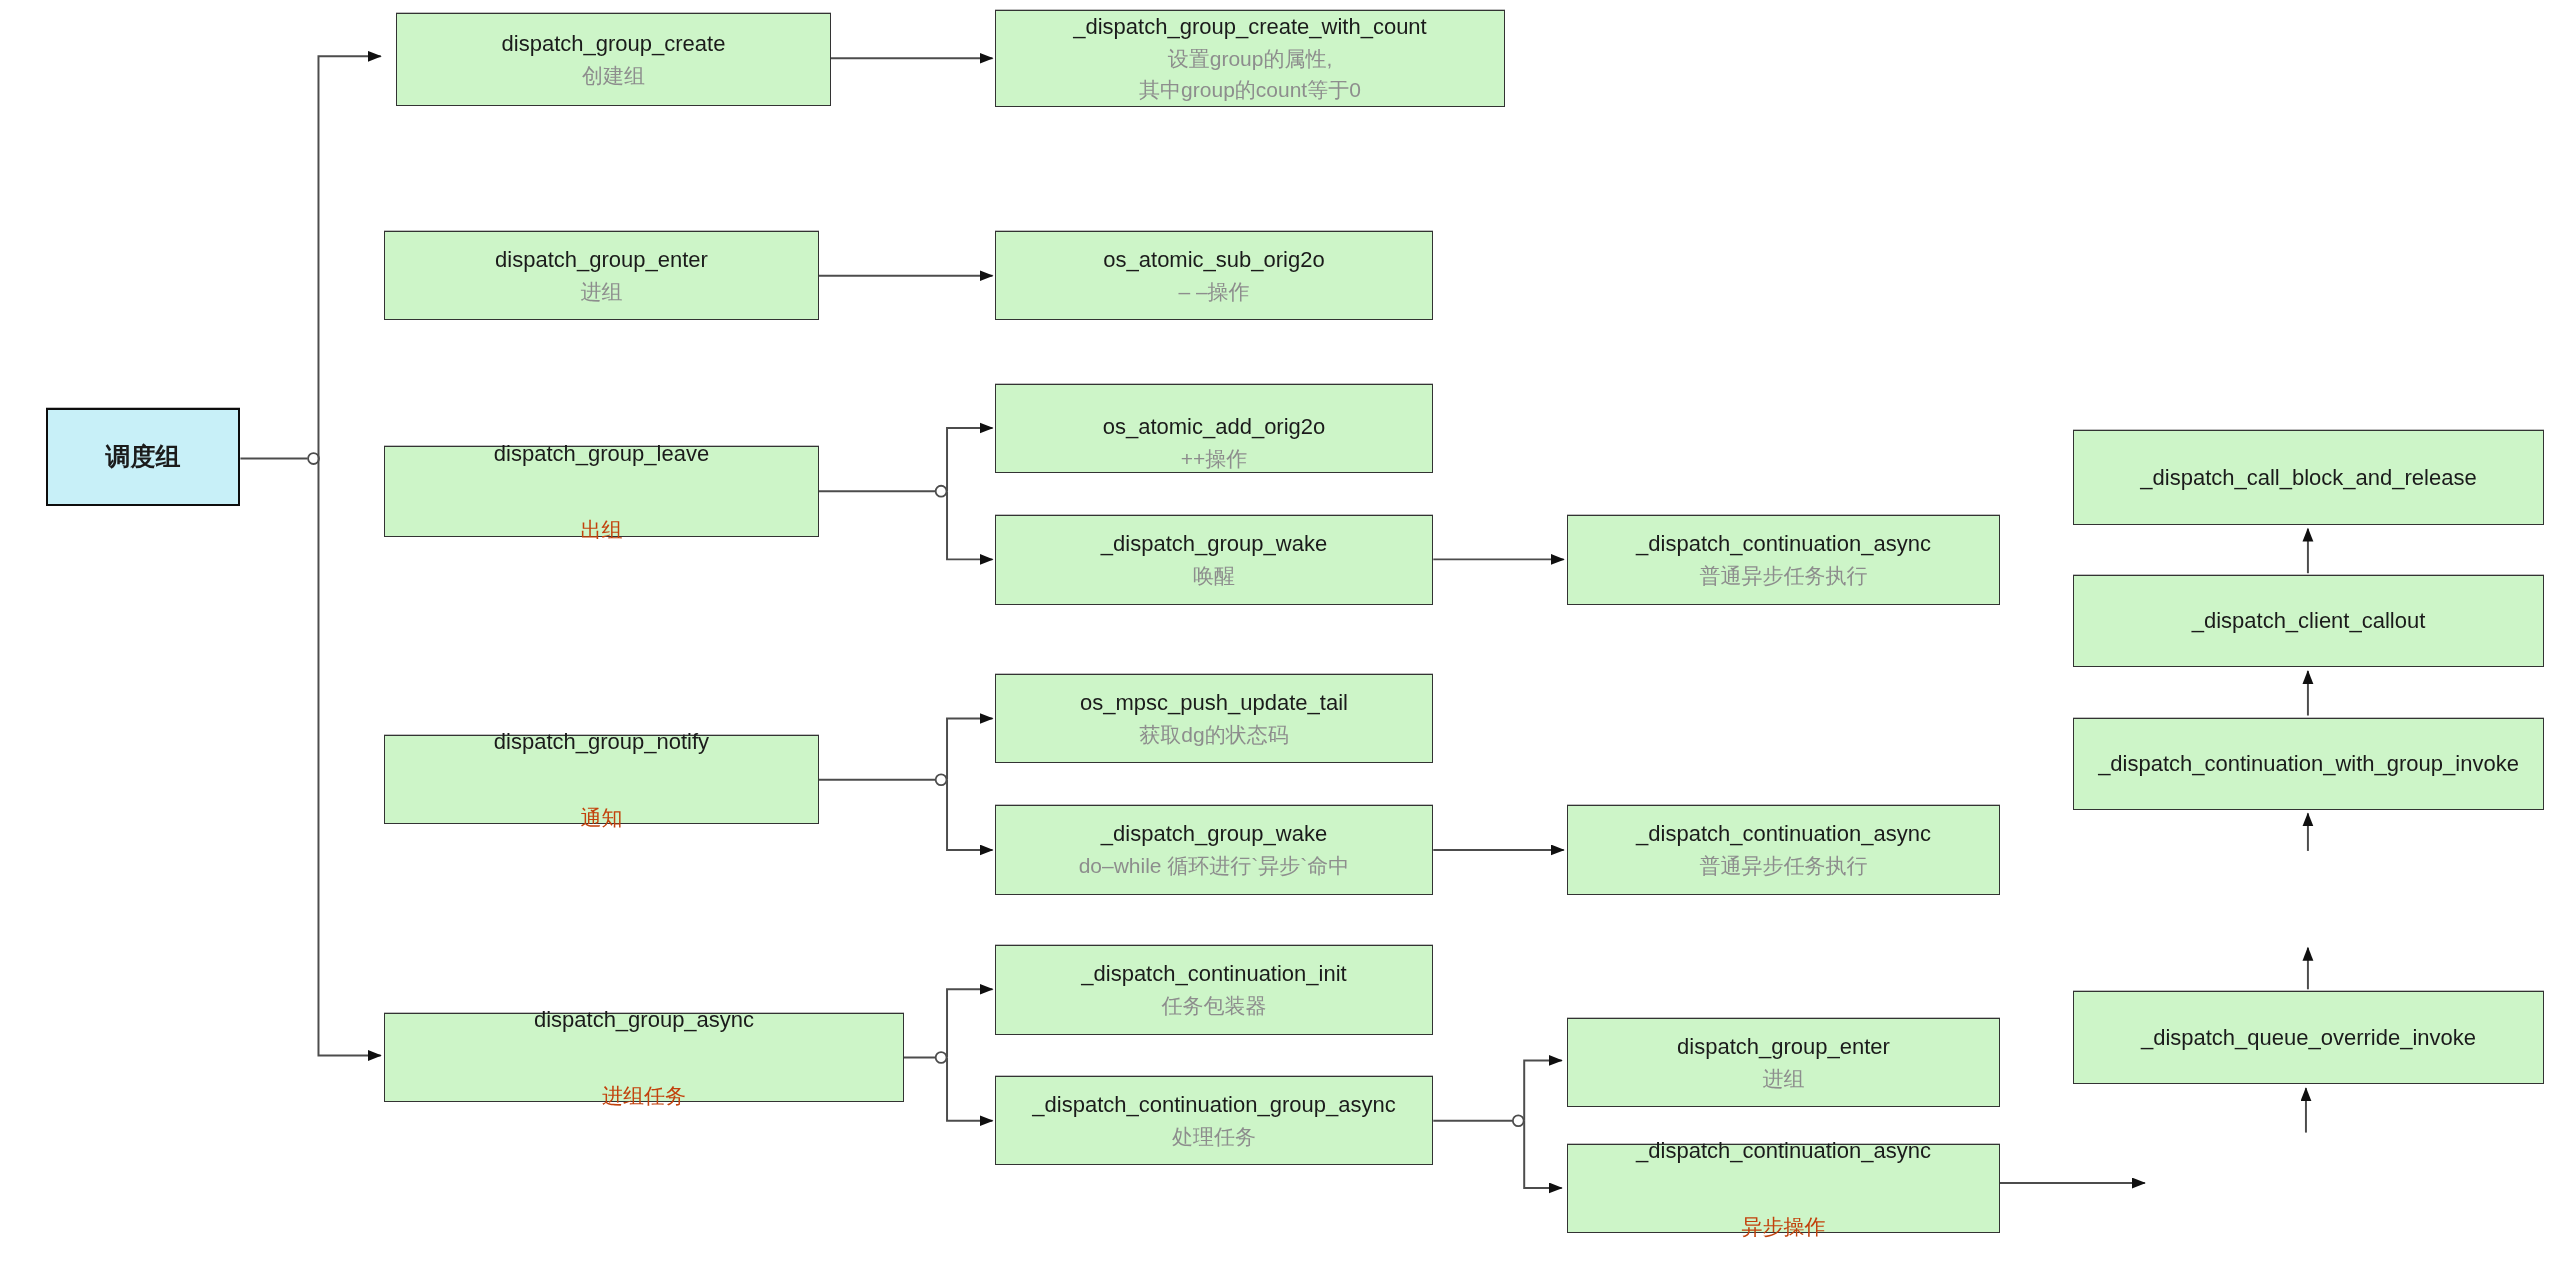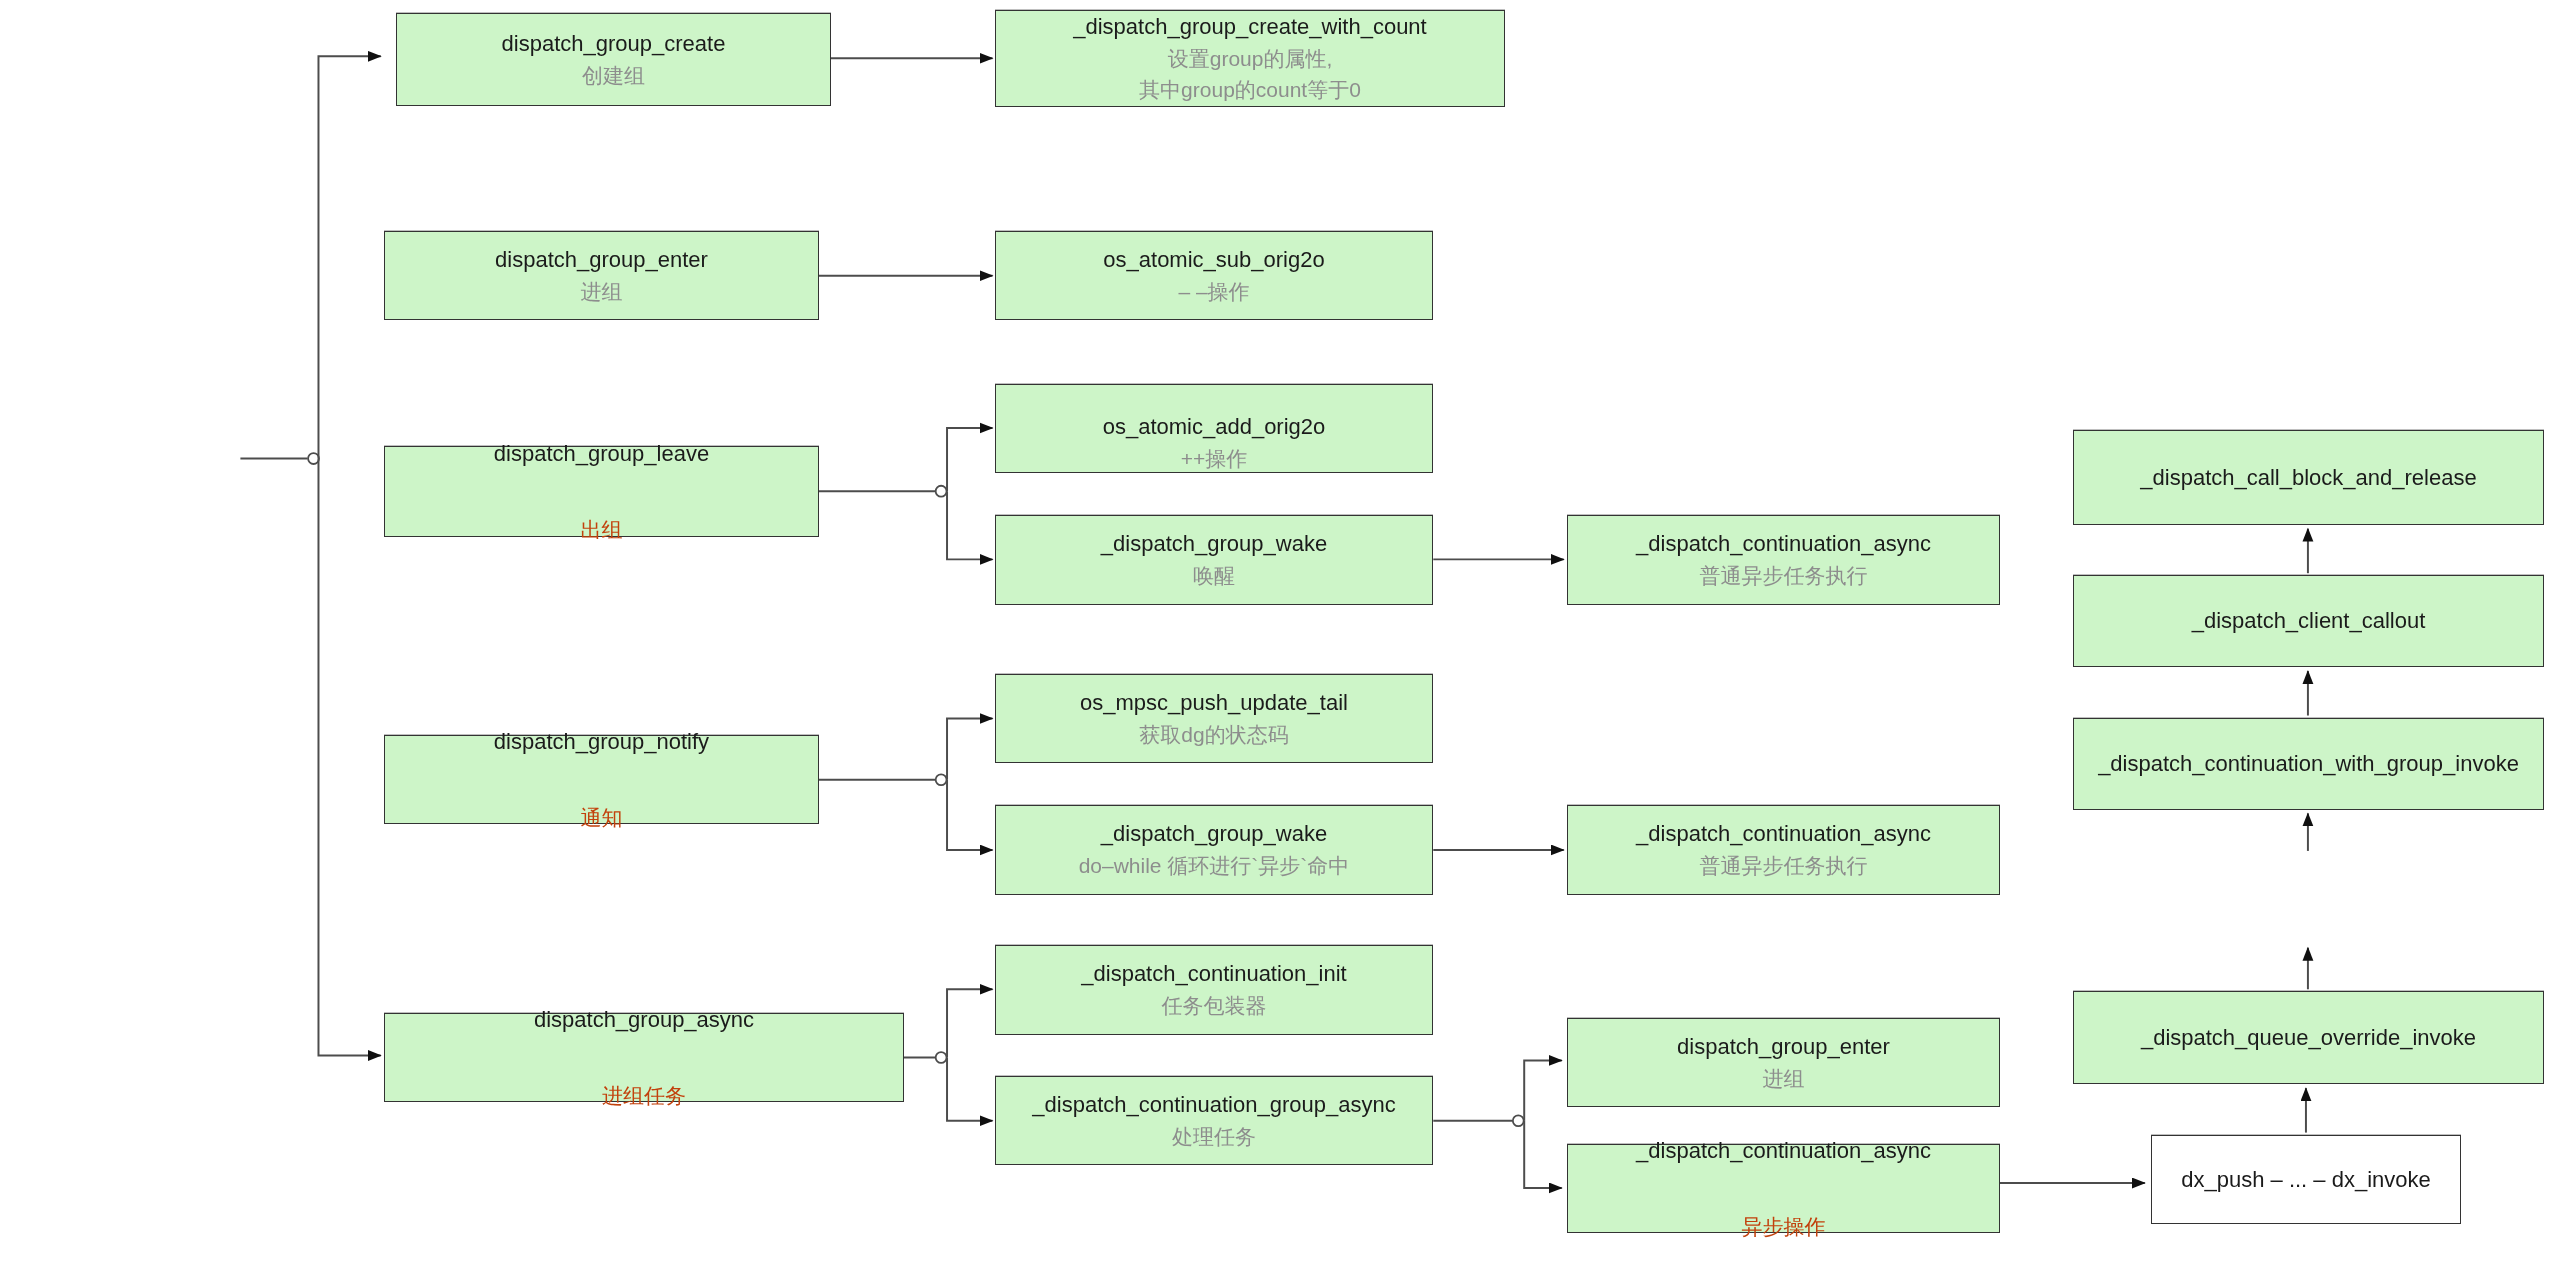--- a/index.html
+++ b/index.html
@@ -68,20 +68,23 @@
         <polyline points="1542,1134 1542,1202 1580,1202" marker-end="url(#arrowhead)"></polyline>
         <polyline points="2023,1197 2170,1197" marker-end="url(#arrowhead)"></polyline>
         <polyline points="2333,1146 2333,1101" marker-end="url(#arrowhead)"></polyline>
         <polyline points="2335,1001 2335,959" marker-end="url(#arrowhead)"></polyline>
         <polyline points="2335,861 2335,823" marker-end="url(#arrowhead)"></polyline>
         <polyline points="2335,724 2335,679" marker-end="url(#arrowhead)"></polyline>
         <polyline points="2335,580 2335,535" marker-end="url(#arrowhead)"></polyline>
       </g>
   </svg>
   <div id="node-layer">
+      <div class="node cyan" style="left: 46px; top: 408px; width: 194px; height: 98px;">
+        <div class="label">调度组</div>
+      </div>
       <div class="node green" style="left: 396px; top: 13px; width: 435px; height: 93px;">
         <div class="label">dispatch_group_create</div>
         <div class="sublabel">创建组</div>
       </div>
       <div class="node green" style="left: 995px; top: 10px; width: 510px; height: 97px;">
         <div class="label">_dispatch_group_create_with_count</div>
         <div class="sublabel">设置group的属性,</div>
         <div class="sublabel">其中group的count等于0</div>
       </div>
       <div class="node green" style="left: 384px; top: 231px; width: 435px; height: 89px;">
@@ -149,18 +152,15 @@
       </div>
       <div class="node green" style="left: 2073px; top: 575px; width: 471px; height: 92px;">
         <div class="label">_dispatch_client_callout</div>
       </div>
       <div class="node green" style="left: 2073px; top: 718px; width: 471px; height: 92px;">
         <div class="label">_dispatch_continuation_with_group_invoke</div>
       </div>
       <div class="node green" style="left: 2073px; top: 991px; width: 471px; height: 93px;">
         <div class="label">_dispatch_queue_override_invoke</div>
       </div>
-      <div class="node plain" style="left: 2151px; top: 1135px; width: 310px; height: 89px;">
-        <div class="label">dx_push – ... – dx_invoke</div>
-      </div>
     </div>
 </div>
 
 
 </body></html>

